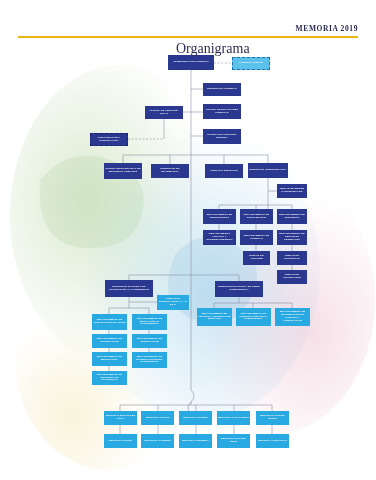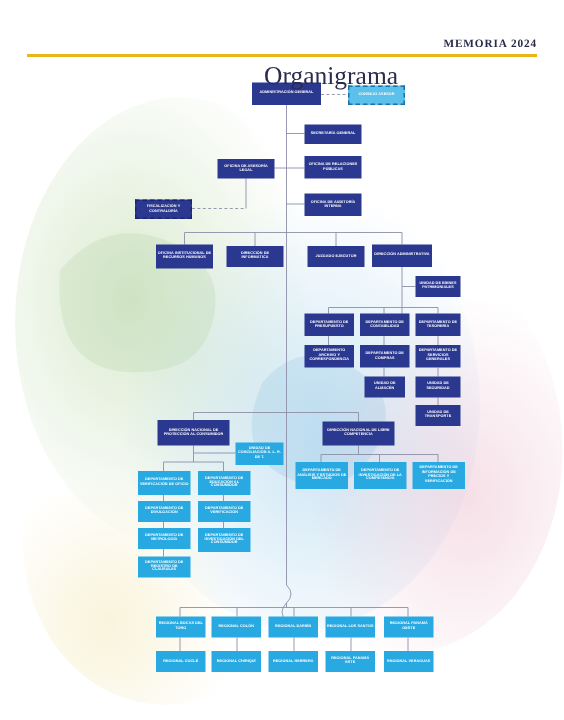--- a/index.html
+++ b/index.html
@@ -25,21 +25,21 @@
   }
   #gold-rule{
     position:absolute;left:18px;top:36px;width:340px;height:2px;
     background:#e8b617;
   }
 
   
   #page-title{
     position:absolute;left:176px;top:41px;
     font-family:"Liberation Serif",serif;
-    font-size:17px;color:#2b2b4e;
+    font-size:14px;color:#2b2b4e;
     z-index:6;white-space:nowrap;
   }
 
   
   #chart{position:absolute;left:0;top:0;width:376px;height:480px;z-index:4;}
   #lines{position:absolute;left:0;top:0;width:376px;height:480px;z-index:3;}
 
   .node{
     position:absolute;
     box-sizing:border-box;
@@ -84,21 +84,21 @@
   </defs>
   <ellipse cx="120" cy="215" rx="110" ry="150" fill="url(#gGreen)"></ellipse>
   <ellipse cx="200" cy="270" rx="120" ry="150" fill="url(#gBlue)"></ellipse>
   <ellipse cx="270" cy="300" rx="105" ry="135" fill="url(#gPink)"></ellipse>
   <ellipse cx="110" cy="360" rx="95" ry="110" fill="url(#gYellow)"></ellipse>
   <path d="M40 180 q30 -35 70 -20 q45 18 30 60 q-10 30 -55 28 q-50 -3 -45 -68 z" fill="#a9cf9a" opacity=".22"></path>
   <path d="M175 255 q25 -30 60 -10 q35 20 15 55 q-22 36 -60 18 q-35 -18 -15 -63 z" fill="#7fb8dd" opacity=".20"></path>
 </svg>
 
 <div id="header">
-  <div id="memoria-label">MEMORIA 2024</div>
+  <div id="memoria-label">MEMORIA 2019</div>
   <div id="gold-rule"></div>
 </div>
 
 <div id="page-title">Organigrama</div>
 
 <svg id="lines" viewBox="0 0 376 480">
   <g stroke="#8d8fa8" stroke-width="0.6" fill="none">
 
     <line x1="214" y1="63" x2="232" y2="63" stroke-dasharray="2 1.6"></line>
 

